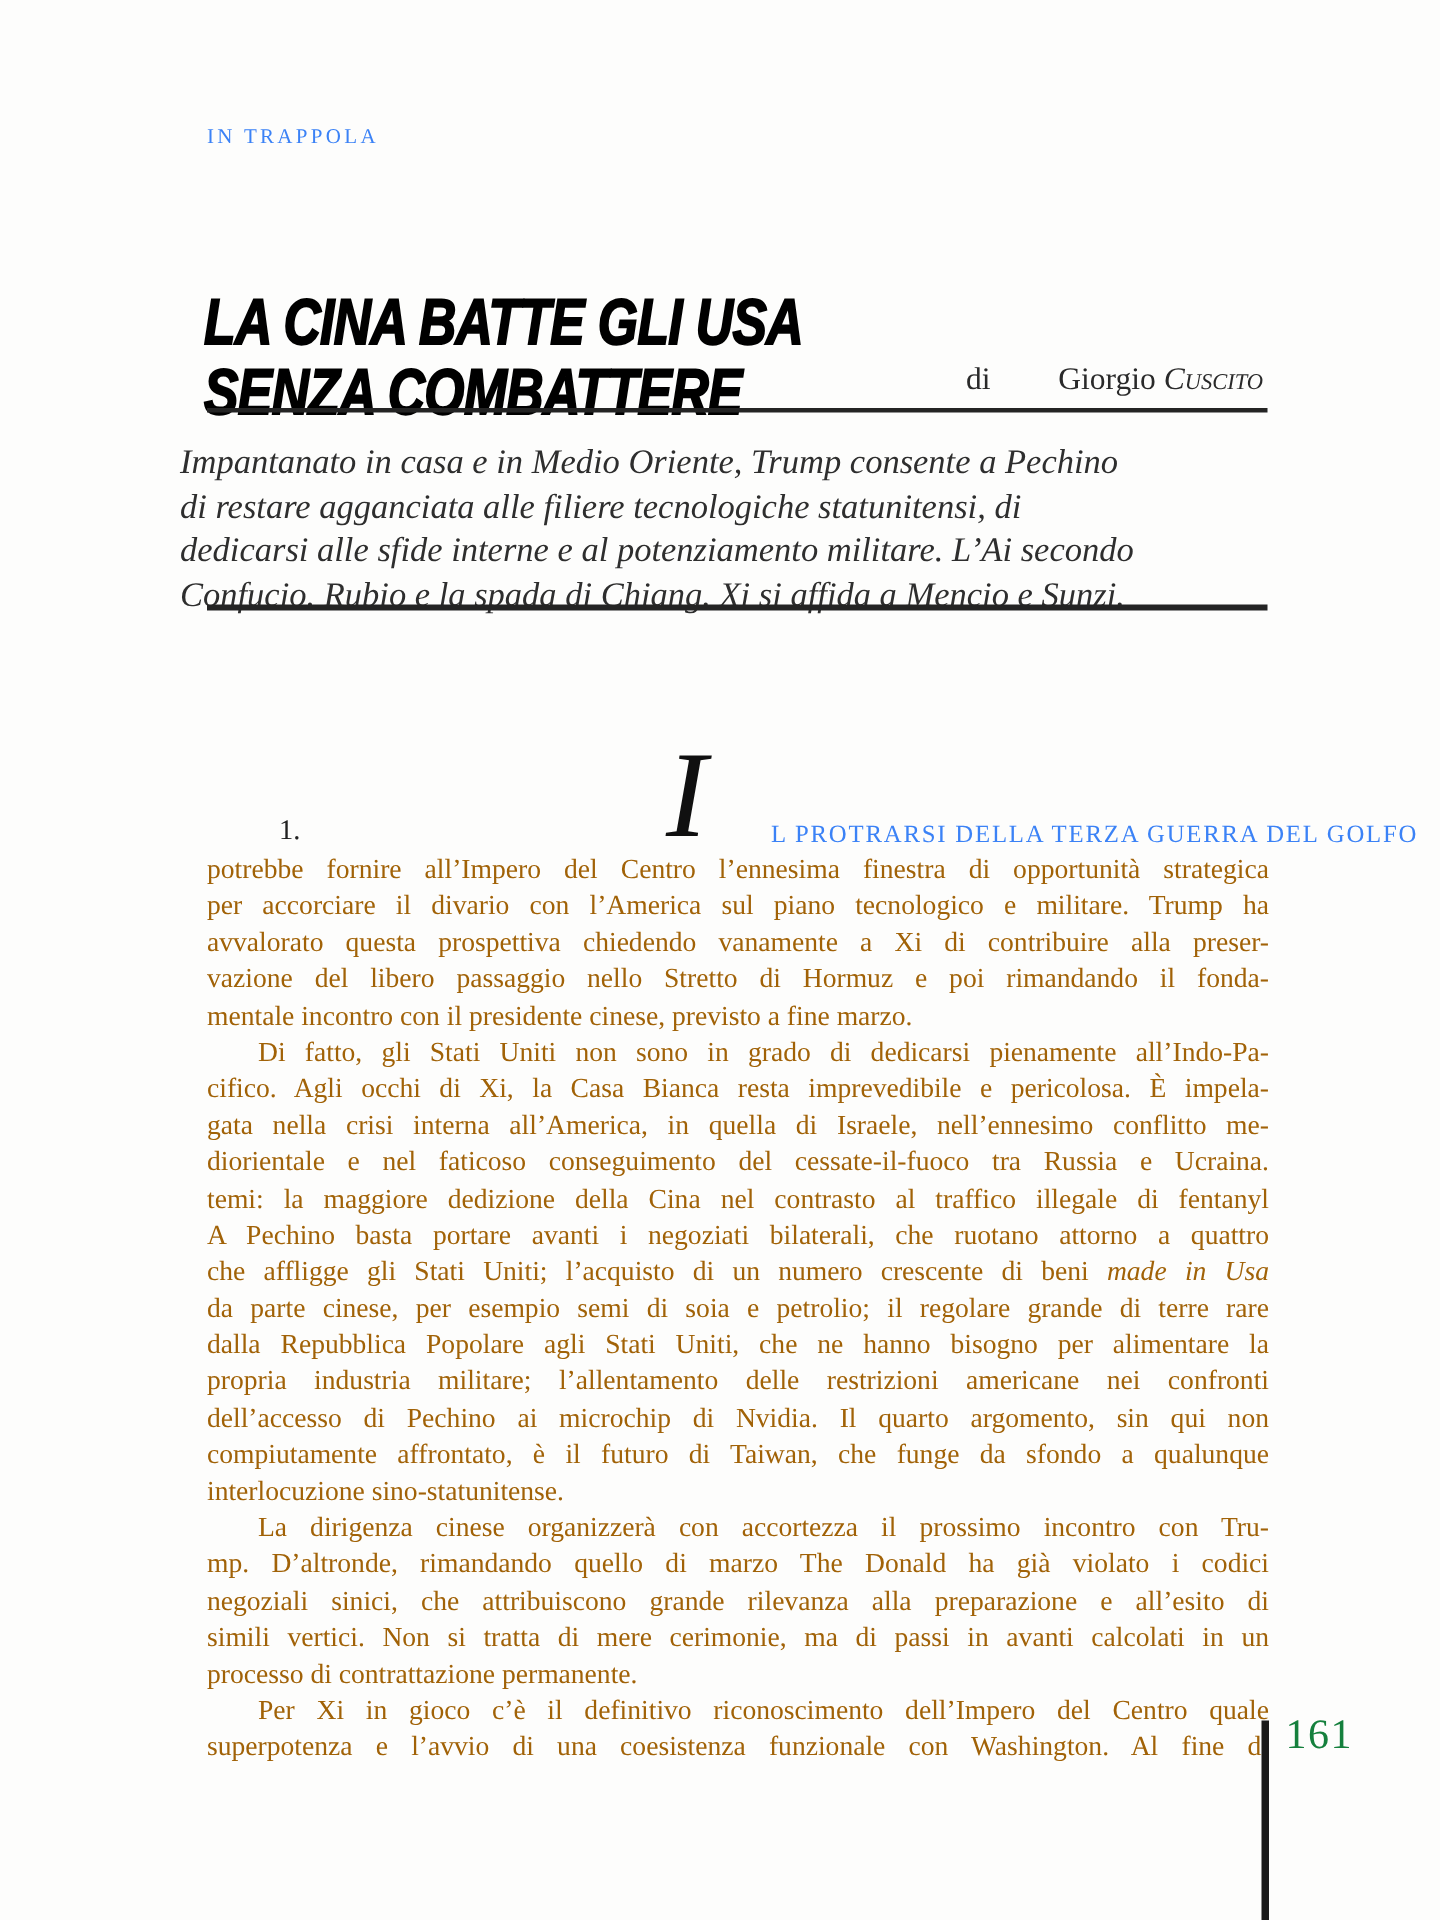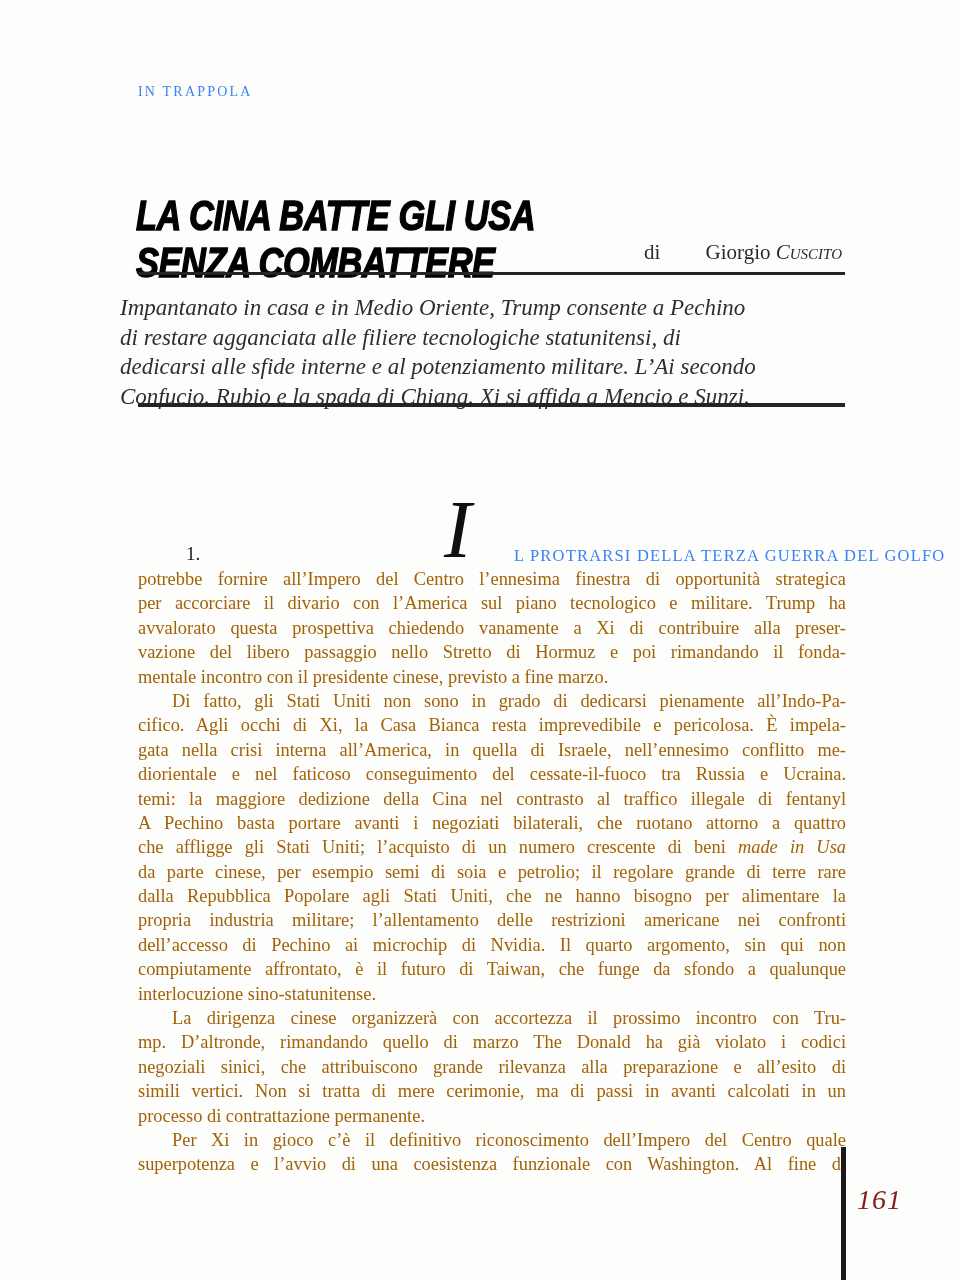--- a/index.html
+++ b/index.html
@@ -82,23 +82,22 @@
   }
   .bline.endline{text-align-last:left;}
   .para.indent .bline:first-child{text-indent:34px;}
   .bline .it{font-style:italic;}
   .folio-bar{
     position:absolute;left:841px;top:1147px;
     width:5px;height:133px;background:#1a1a1a;
   }
   .folio{
     position:absolute;left:857px;top:1141px;
-    font-style:italic;font-size:28px;color:#7f1d1d;
+    font-size:28px;color:#15803d;
     letter-spacing:1px;
-    margin-top:43px;
   }
 </style>
 </head>
 <body>
 
 <div class="page">
 
   <div class="kicker">IN TRAPPOLA</div>
 
   <div class="title">

